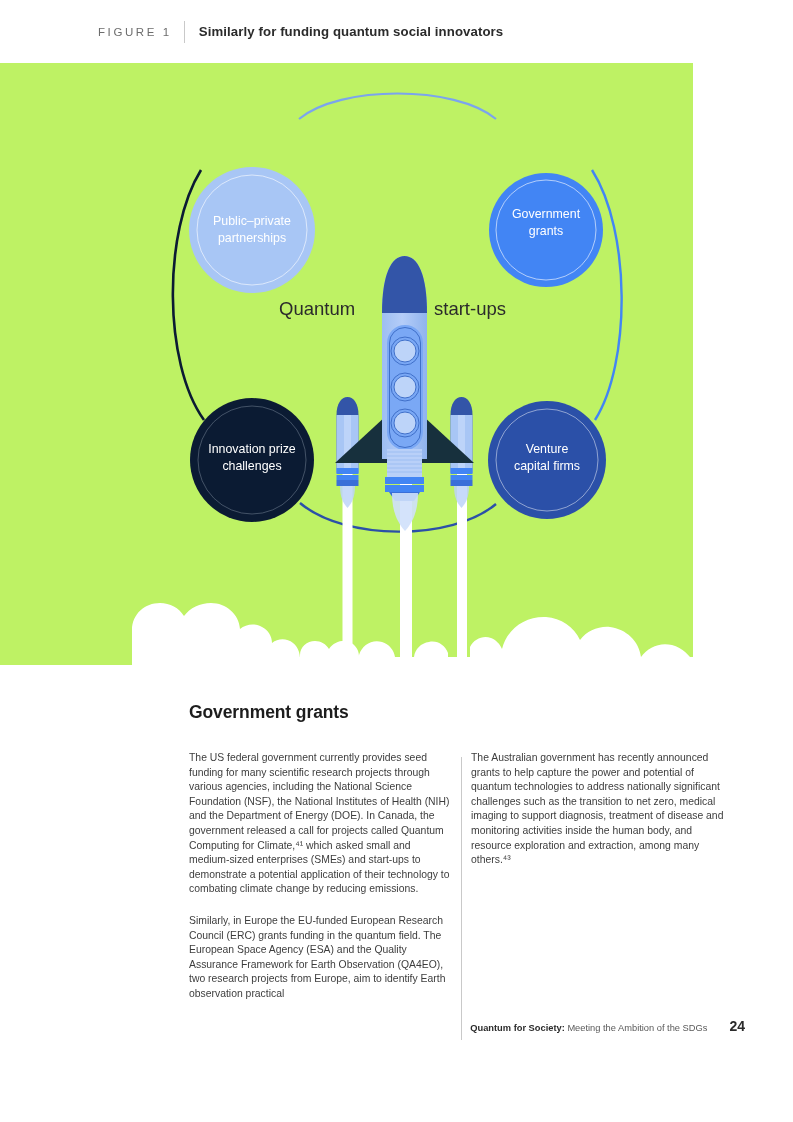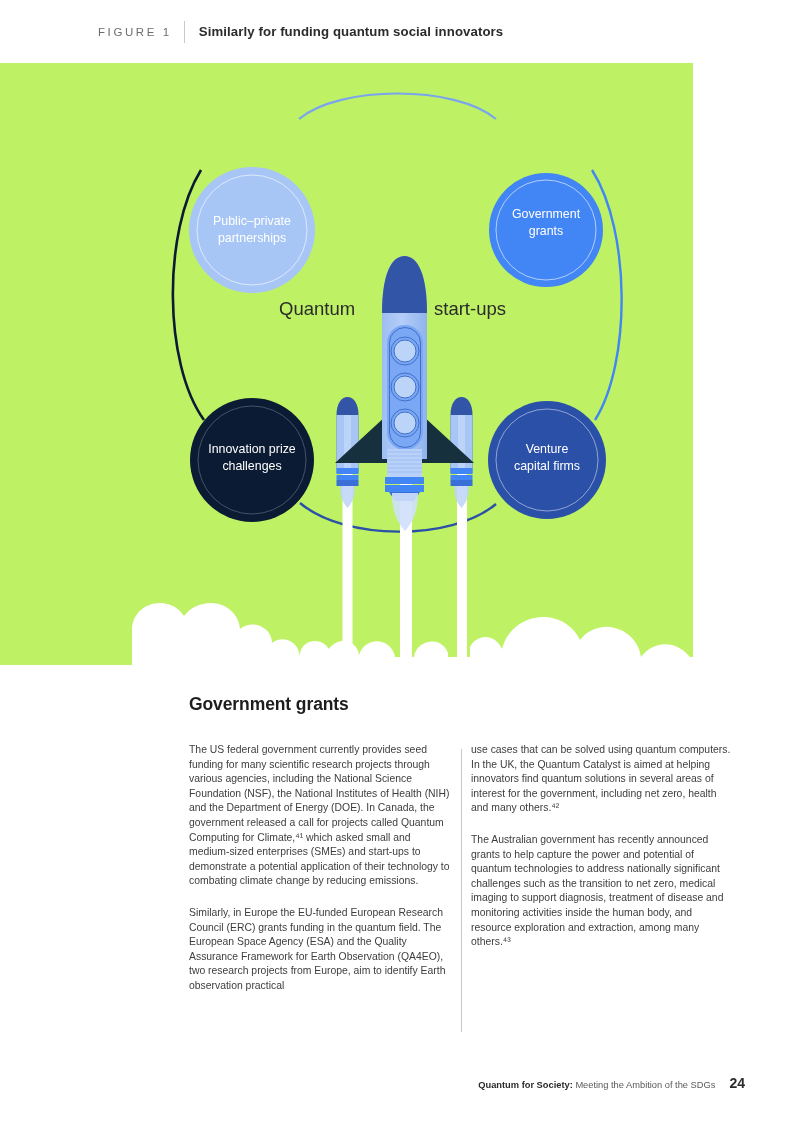--- a/index.html
+++ b/index.html
@@ -31,38 +31,38 @@
     position:absolute;left:0;top:63px;width:693px;height:602px;
     background:#bef264;overflow:hidden;
   }
   .fig-svg{position:absolute;left:0;top:0;}
 
   
   .body-wrap{
     position:absolute;left:189px;top:694px;width:556px;
   }
   .sec-title{
-    font-size:17.5px;font-weight:bold;color:#1d1d1d;margin:0 0 28px 0;
+    font-size:17.5px;font-weight:bold;color:#1d1d1d;margin:8px 0 28px 0;
     letter-spacing:-0.1px;
   }
   .cols{position:relative;display:flex;gap:0;}
   .col{width:262px;}
   .col.right{padding-left:20px;}
   .coldiv{
     position:absolute;left:272px;top:6px;width:1px;height:283px;background:#c9c9c9;
   }
   .col p{
     margin:0 0 17px 0;font-size:10.4px;line-height:14.6px;color:#3d3d3d;
   }
   .col p:last-child{margin-bottom:0;}
 
   
   .footer{
-    position:absolute;right:48px;top:1075px;font-size:9.3px;color:#5a5a5a;
-    display:flex;align-items:baseline;gap:14px;white-space:nowrap;
+    position:absolute;right:48px;top:1018px;font-size:9.3px;color:#5a5a5a;
+    display:flex;align-items:baseline;gap:22px;white-space:nowrap;
   }
   .footer b{color:#2b2b2b;font-weight:bold;}
   .pageno{font-weight:bold;color:#2b2b2b;font-size:14px;}
 
   .circ-label{
     fill:#ffffff;font-family:"Liberation Sans","DejaVu Sans",sans-serif;
     font-size:12.4px;text-anchor:middle;
   }
   .center-label{
     fill:#2b2b2b;font-family:"Liberation Sans","DejaVu Sans",sans-serif;
@@ -225,21 +225,20 @@
   <h2 class="sec-title">Government grants</h2>
   <div class="cols">
     <div class="coldiv"></div>
 
     <div class="col left">
       <p>The US federal government currently provides seed funding for many scientific research projects through various agencies, including the National Science Foundation (NSF), the National Institutes of Health (NIH) and the Department of Energy (DOE). In Canada, the government released a call for projects called Quantum Computing for Climate,⁴¹ which asked small and medium-sized enterprises (SMEs) and start-ups to demonstrate a potential application of their technology to combating climate change by reducing emissions.</p>
       <p>Similarly, in Europe the EU-funded European Research Council (ERC) grants funding in the quantum field. The European Space Agency (ESA) and the Quality Assurance Framework for Earth Observation (QA4EO), two research projects from Europe, aim to identify Earth observation practical</p>
     </div>
 
     <div class="col right">
-      <p>use cases that can be solved using quantum computers. In the UK, the Quantum Catalyst is aimed at helping innovators find quantum solutions in several areas of interest for the government, including net zero, health and many others.⁴²</p>
       <p>The Australian government has recently announced grants to help capture the power and potential of quantum technologies to address nationally significant challenges such as the transition to net zero, medical imaging to support diagnosis, treatment of disease and monitoring activities inside the human body, and resource exploration and extraction, among many others.⁴³</p>
     </div>
   </div>
 </div>
 
 <div class="footer">
   <span>
     <b>Quantum for Society:</b>
     <span>Meeting the Ambition of the SDGs</span>
   </span>

